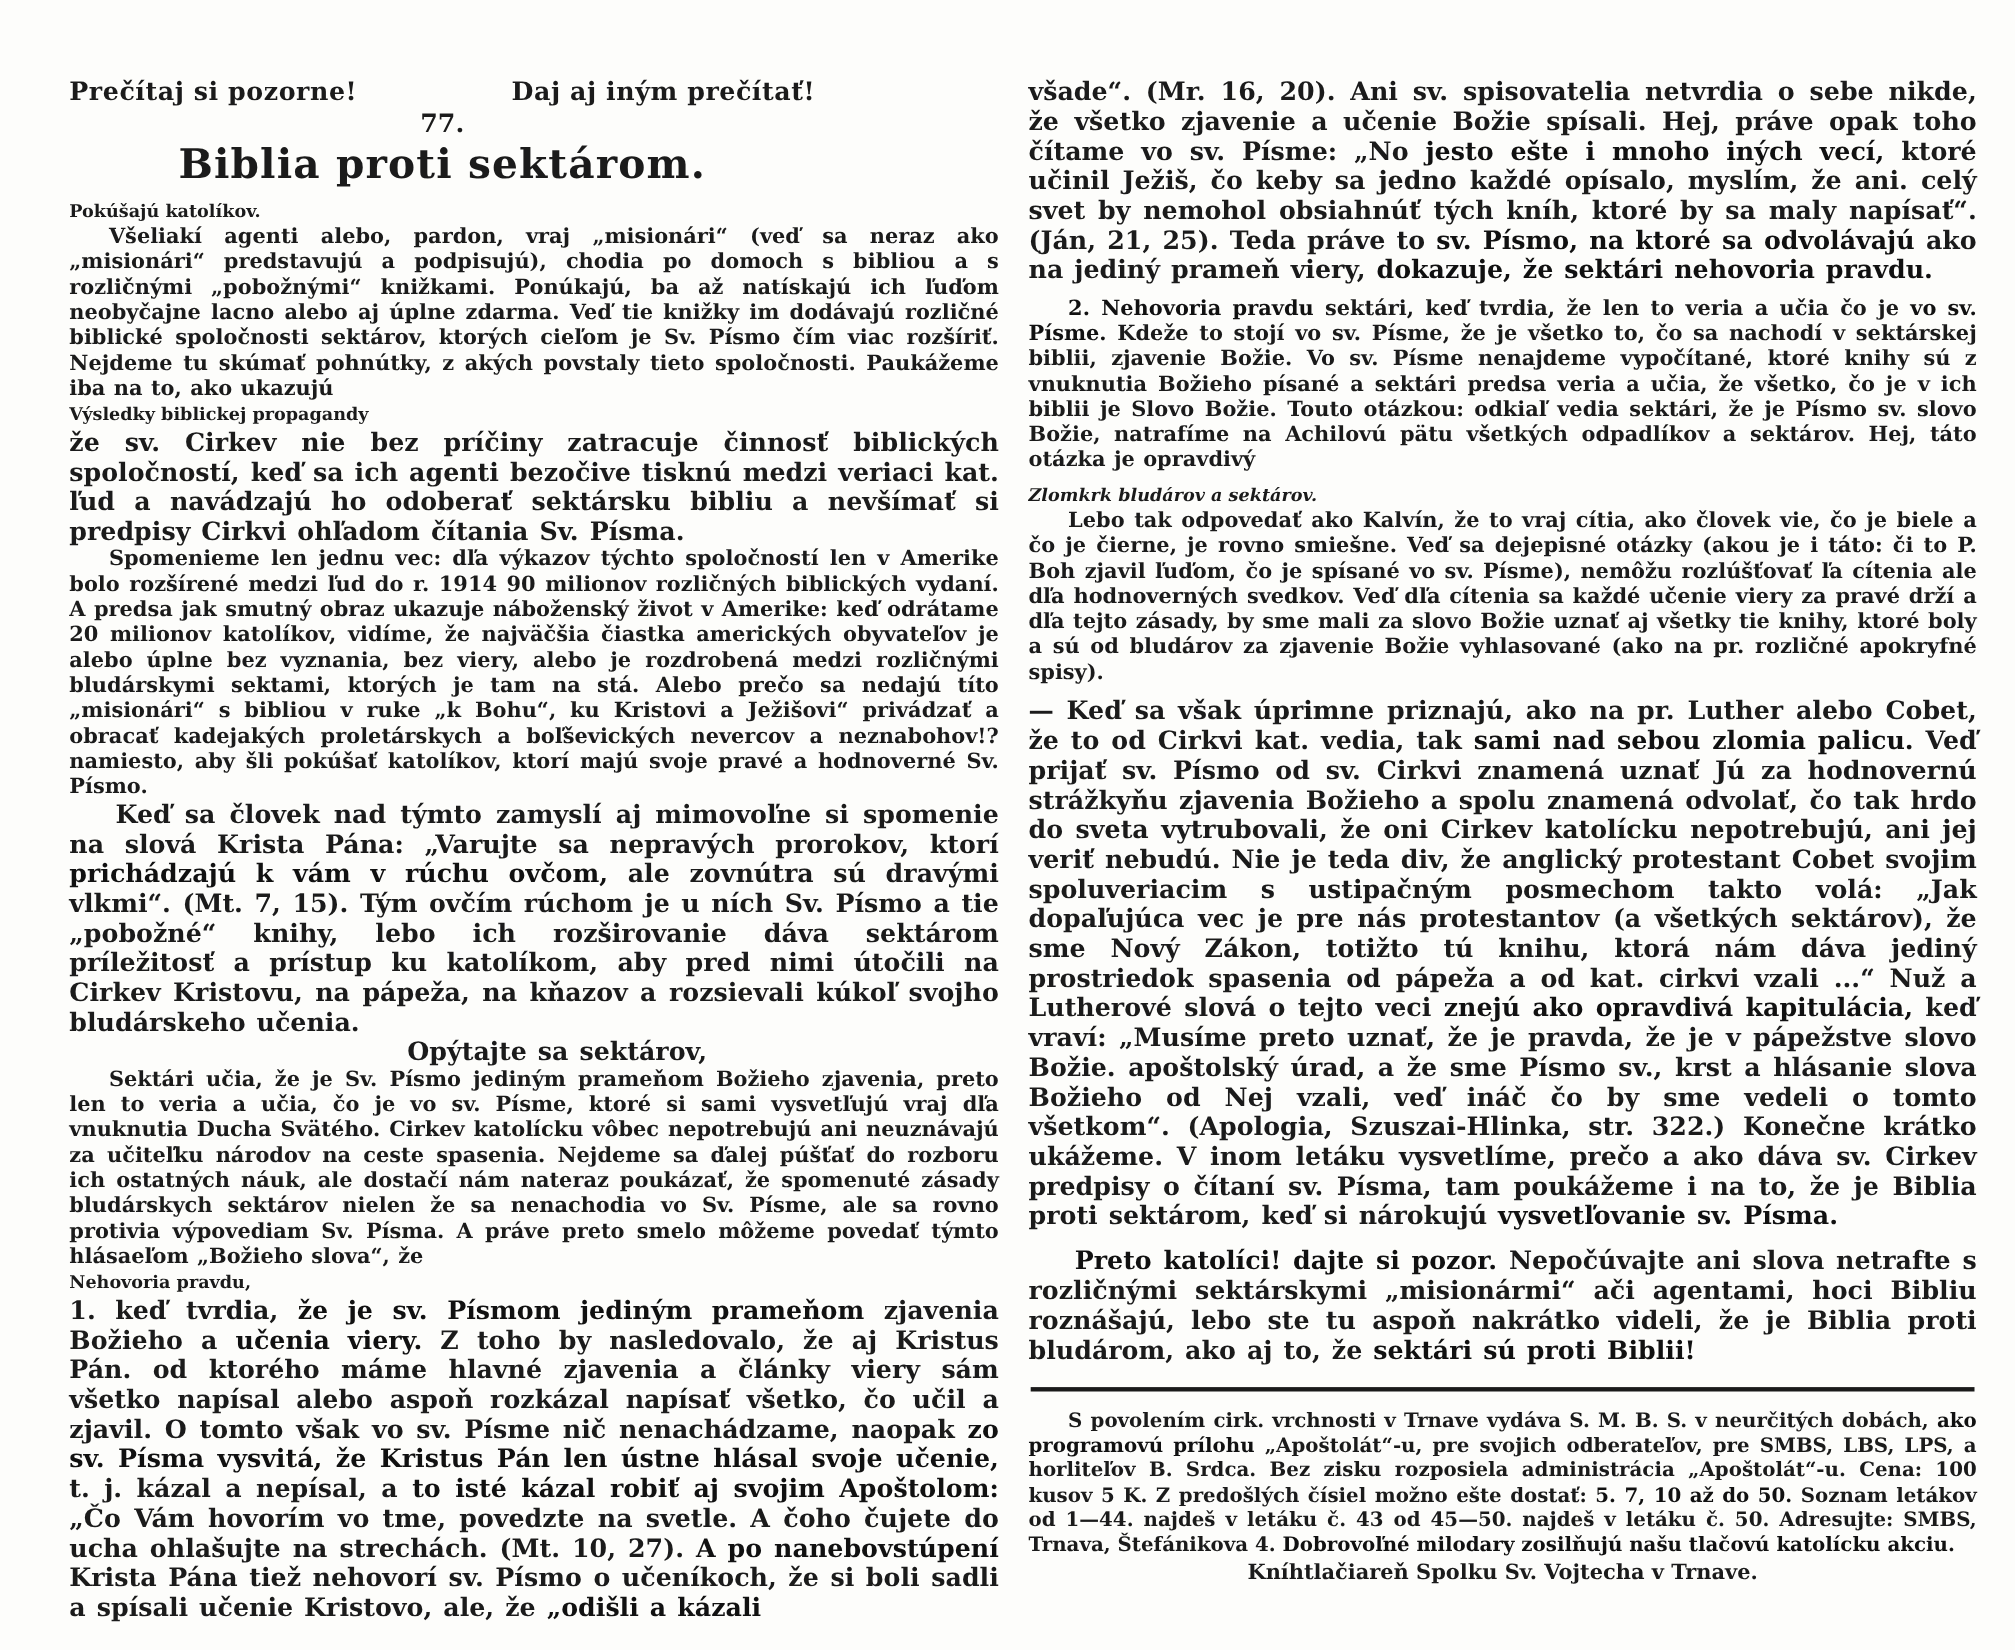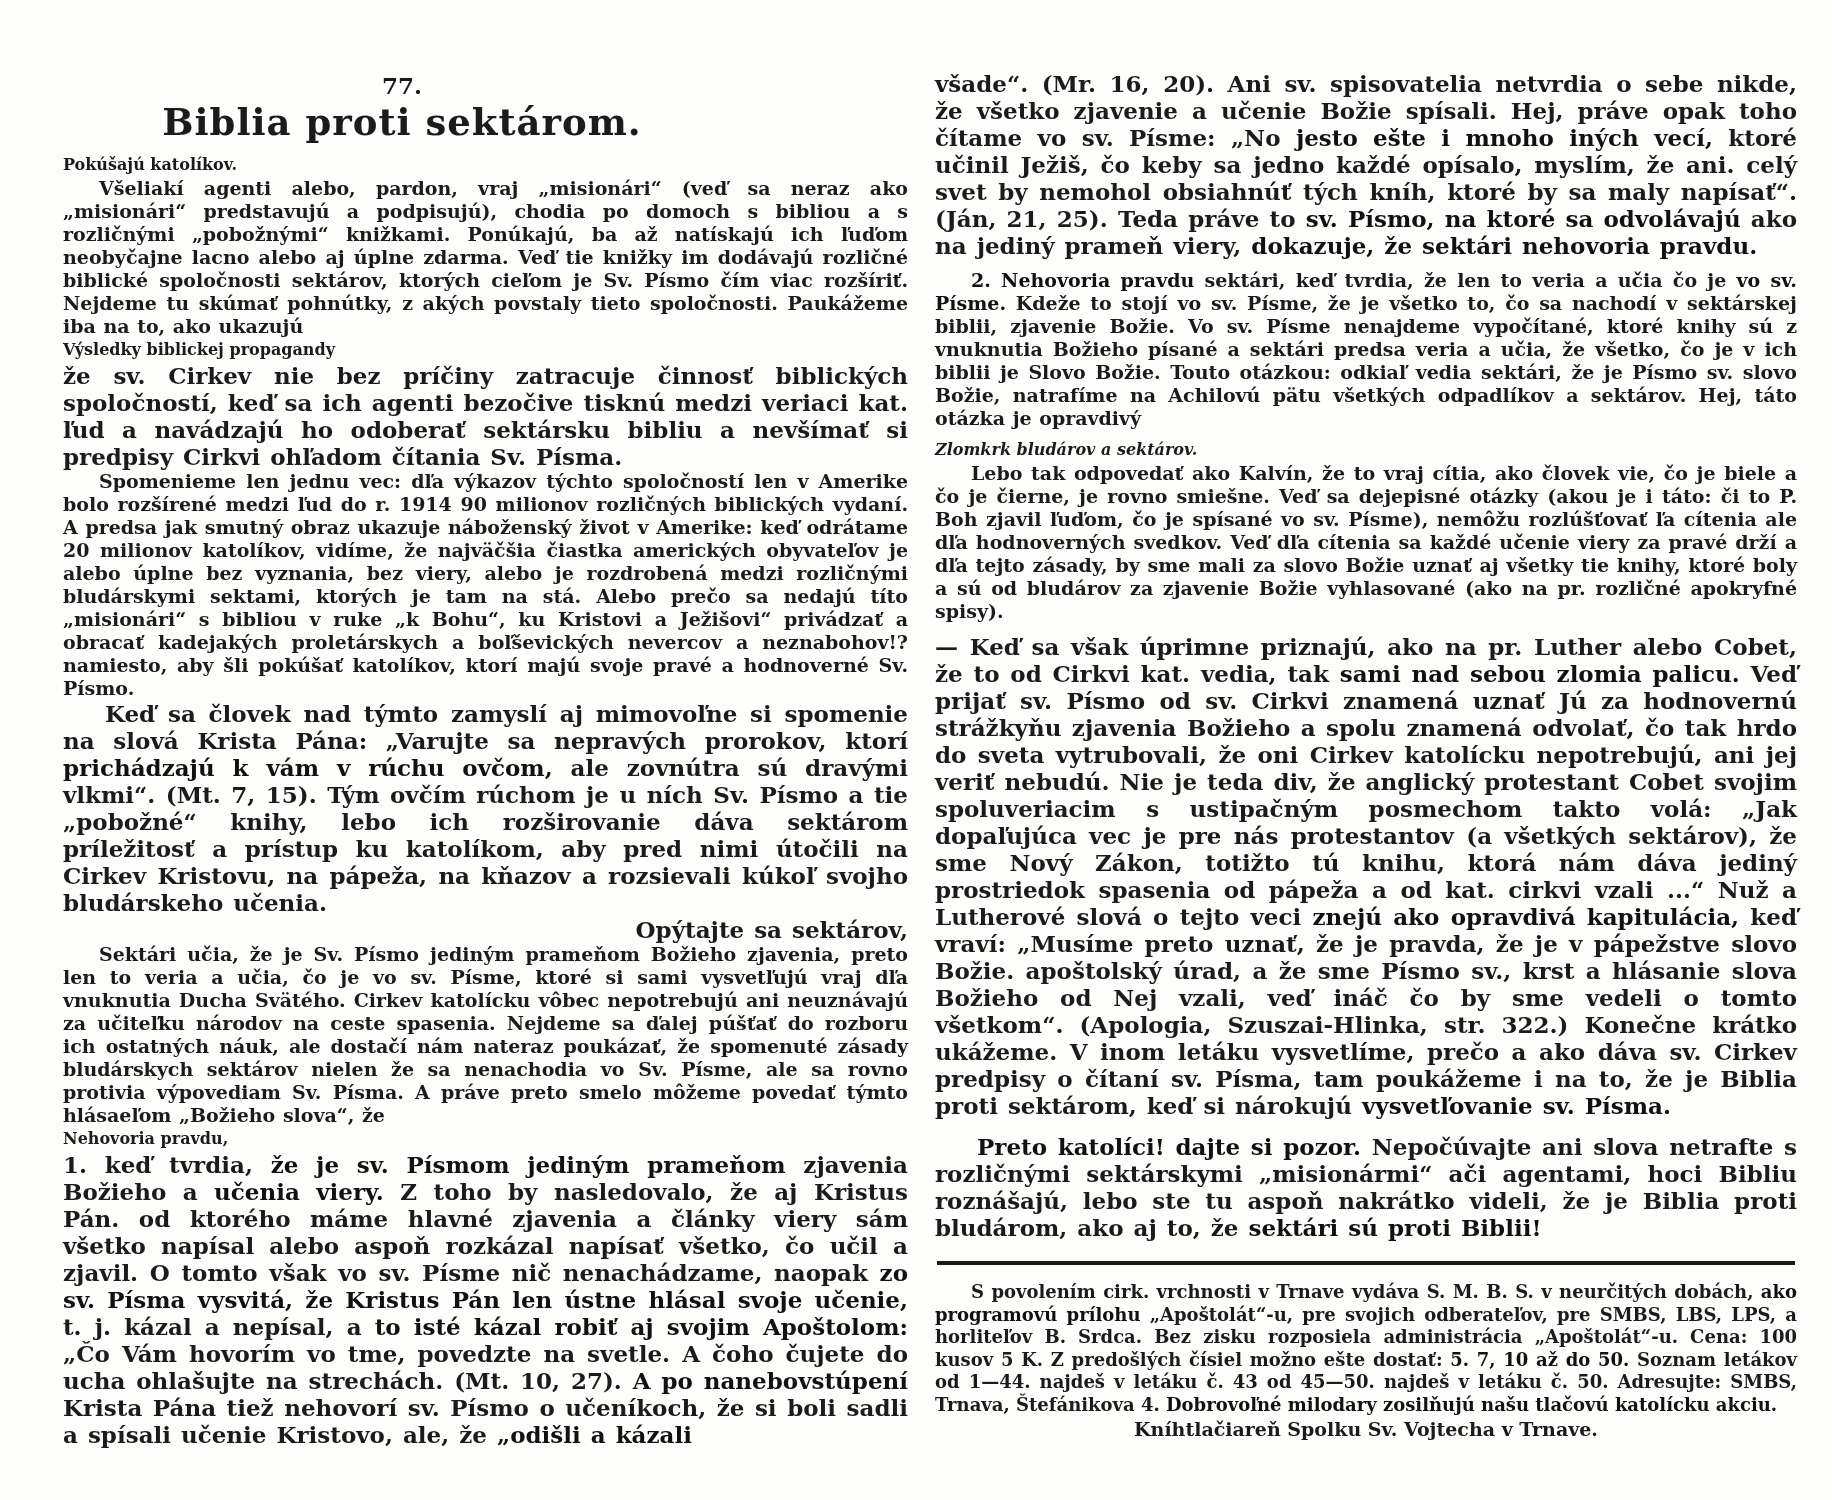--- a/index.html
+++ b/index.html
@@ -58,21 +58,21 @@
   }
   .col-right .subhead { padding-right: 150px; font-style: italic; }
   .gap-above { margin-top: 10px; }
 
   p { margin: 0; text-align: justify; font-weight: bold; }
   .big   { font-size: 23px;  line-height: 27px; word-spacing: 2px; }
   .small { font-size: 19px;  line-height: 23px; word-spacing: 1px; }
   .tiny  { font-size: 18px;  line-height: 22.5px; }
   .indent-big   { text-indent: 42px; }
   .indent-small { text-indent: 36px; }
-  .no-justify { text-align: right; }
+  .no-justify { text-align: center; }
   .warn-gap { margin-top: 14px; }
 
   b { color: #111; }
 
   .rule {
     border: none;
     border-top: 4px solid #1a1a1a;
     margin: 20px 2px 16px 2px;
   }
   .center-line {
@@ -82,20 +82,24 @@
     margin-top: 1px;
   }
 </style>
 </head>
 <body>
 
 <div class="page">
 
   <div class="col col-left">
     <div class="masthead">
+      <div class="mast-row">
+        <span>Prečítaj si pozorne!</span>
+        <span>Daj aj iným prečítať!</span>
+      </div>
       <div class="leaflet-no">77.</div>
       <div class="title">Biblia proti sektárom.</div>
     </div>
 
     <div class="subhead">Pokúšajú katolíkov.</div>
     <p class="small indent-small">Všeliakí agenti alebo, pardon, vraj „misionári“ (veď sa neraz ako „misionári“ predstavujú a podpisujú), chodia po domoch s bibliou a s rozličnými „pobožnými“ knižkami. Ponúkajú, ba až natískajú ich ľuďom neobyčajne lacno alebo aj úplne zdarma. Veď tie knižky im dodávajú rozličné biblické spoločnosti sektárov, ktorých cieľom je Sv. Písmo čím viac rozšíriť. Nejdeme tu skúmať pohnútky, z akých povstaly tieto spoločnosti. Paukážeme iba na to, ako ukazujú</p>
 
     <div class="subhead">Výsledky biblickej propagandy</div>
     <p class="big">že sv. Cirkev nie bez príčiny zatracuje činnosť biblických spoločností, keď sa ich agenti bezočive tisknú medzi veriaci kat. ľud a navádzajú ho odoberať sektársku bibliu a nevšímať si predpisy Cirkvi ohľadom čítania Sv. Písma.</p>
     <p class="small indent-small">Spomenieme len jednu vec: dľa výkazov týchto spoločností len v Amerike bolo rozšírené medzi ľud do r. 1914 90 milionov rozličných biblických vydaní. A predsa jak smutný obraz ukazuje náboženský život v Amerike: keď odrátame 20 milionov katolíkov, vidíme, že najväčšia čiastka amerických obyvateľov je alebo úplne bez vyznania, bez viery, alebo je rozdrobená medzi rozličnými bludárskymi sektami, ktorých je tam na stá. Alebo prečo sa nedajú títo „misionári“ s bibliou v ruke „k Bohu“, ku Kristovi a Ježišovi“ privádzať a obracať kadejakých proletárskych a boľševických nevercov a neznabohov!? namiesto, aby šli pokúšať katolíkov, ktorí majú svoje pravé a hodnoverné Sv. Písmo.</p>

